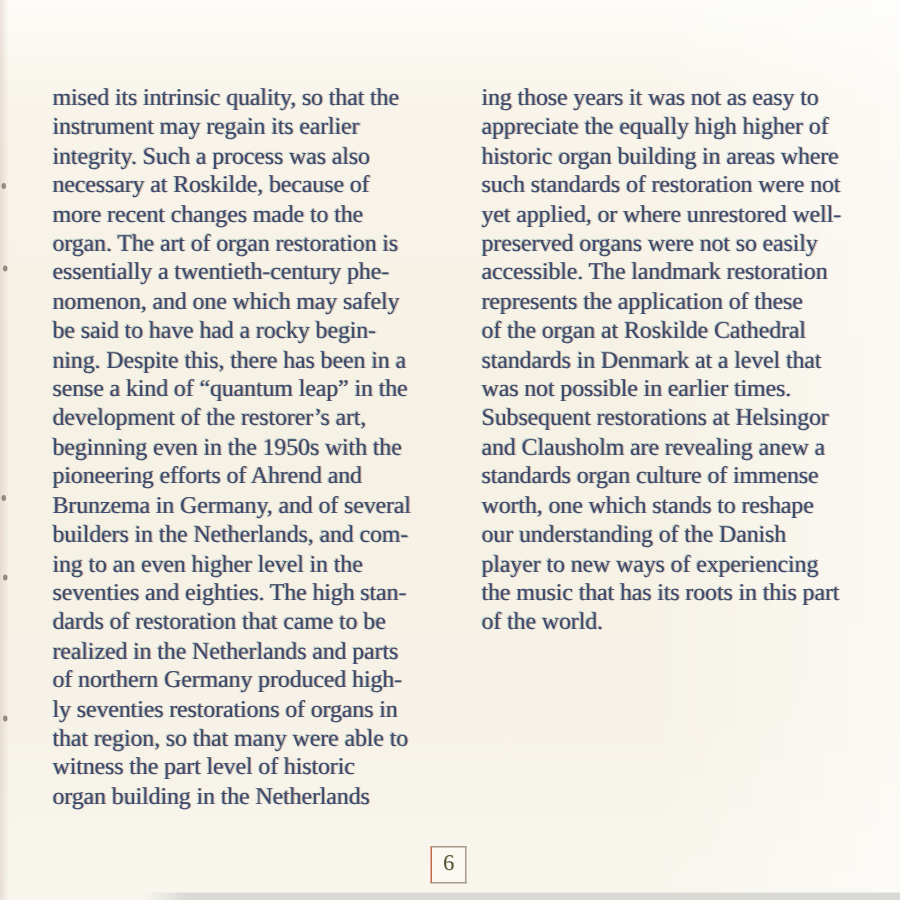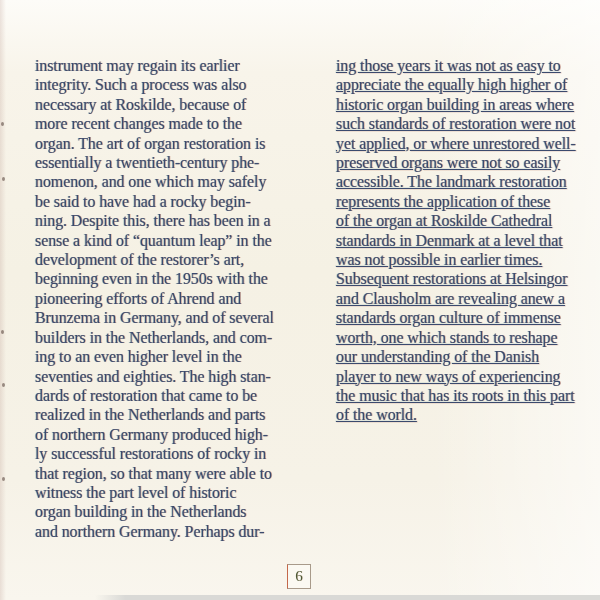--- a/index.html
+++ b/index.html
@@ -26,21 +26,21 @@
   }
   .col {
     position: absolute; top: 56px;
     color: #3b4a6e;
     font-size: 16px;
     line-height: 19.4px;
     letter-spacing: -0.1px;
     text-shadow: 0.7px 0.3px 0 rgba(158,62,40,0.38), -0.7px -0.3px 0 rgba(24,108,118,0.30);
   }
   .col-left  { left: 35px;  width: 270px; }
-  .col-right { left: 336px; width: 264px; text-decoration: underline; }
+  .col-right { left: 321px; width: 264px; }
   .line { white-space: nowrap; }
   .page-number-box {
     position: absolute; left: 287px; top: 564px;
     width: 24px; height: 25px;
     box-sizing: border-box;
     border: 1px solid #a89a8a;
     border-left-color: #c4684a;
     background: #fbf9f2;
     display: flex; align-items: center; justify-content: center;
   }
@@ -60,45 +60,45 @@
 <div class="page">
   <div class="crease"></div>
 
   <div class="speck" style="left:1px; top:122px;"></div>
   <div class="speck" style="left:2px; top:177px;"></div>
   <div class="speck" style="left:1px; top:330px;"></div>
   <div class="speck" style="left:2px; top:383px;"></div>
   <div class="speck" style="left:2px; top:477px;"></div>
 
   <div class="col col-left">
+      <div class="line">mised its intrinsic quality, so that the</div>
       <div class="line">instrument may regain its earlier</div>
       <div class="line">integrity.  Such a process was also</div>
       <div class="line">necessary at Roskilde, because of</div>
       <div class="line">more recent changes made to the</div>
       <div class="line">organ. The art of organ restoration is</div>
       <div class="line">essentially a twentieth-century phe-</div>
       <div class="line">nomenon, and one which may safely</div>
       <div class="line">be said to have had a rocky begin-</div>
       <div class="line">ning. Despite this, there has been in a</div>
       <div class="line">sense a kind of “quantum leap” in the</div>
       <div class="line">development of the restorer’s art,</div>
       <div class="line">beginning even in the 1950s with the</div>
       <div class="line">pioneering efforts of Ahrend and</div>
       <div class="line">Brunzema in Germany, and of several</div>
       <div class="line">builders in the Netherlands, and com-</div>
       <div class="line">ing to an even higher level in the</div>
       <div class="line">seventies and eighties. The high stan-</div>
       <div class="line">dards of restoration that came to be</div>
       <div class="line">realized in the Netherlands and parts</div>
       <div class="line">of northern Germany produced high-</div>
-      <div class="line">ly successful restorations of rocky in</div>
+      <div class="line">ly seventies restorations of organs in</div>
       <div class="line">that region, so that many were able to</div>
       <div class="line">witness the part level of historic</div>
       <div class="line">organ building in the Netherlands</div>
-      <div class="line">and northern Germany. Perhaps dur-</div>
     </div>
 
   <div class="col col-right">
       <div class="line">ing those years it was not as easy to</div>
       <div class="line">appreciate the equally high higher of</div>
       <div class="line">historic organ building in areas where</div>
       <div class="line">such standards of restoration were not</div>
       <div class="line">yet applied, or where unrestored well-</div>
       <div class="line">preserved organs were not so easily</div>
       <div class="line">accessible. The landmark restoration</div>

